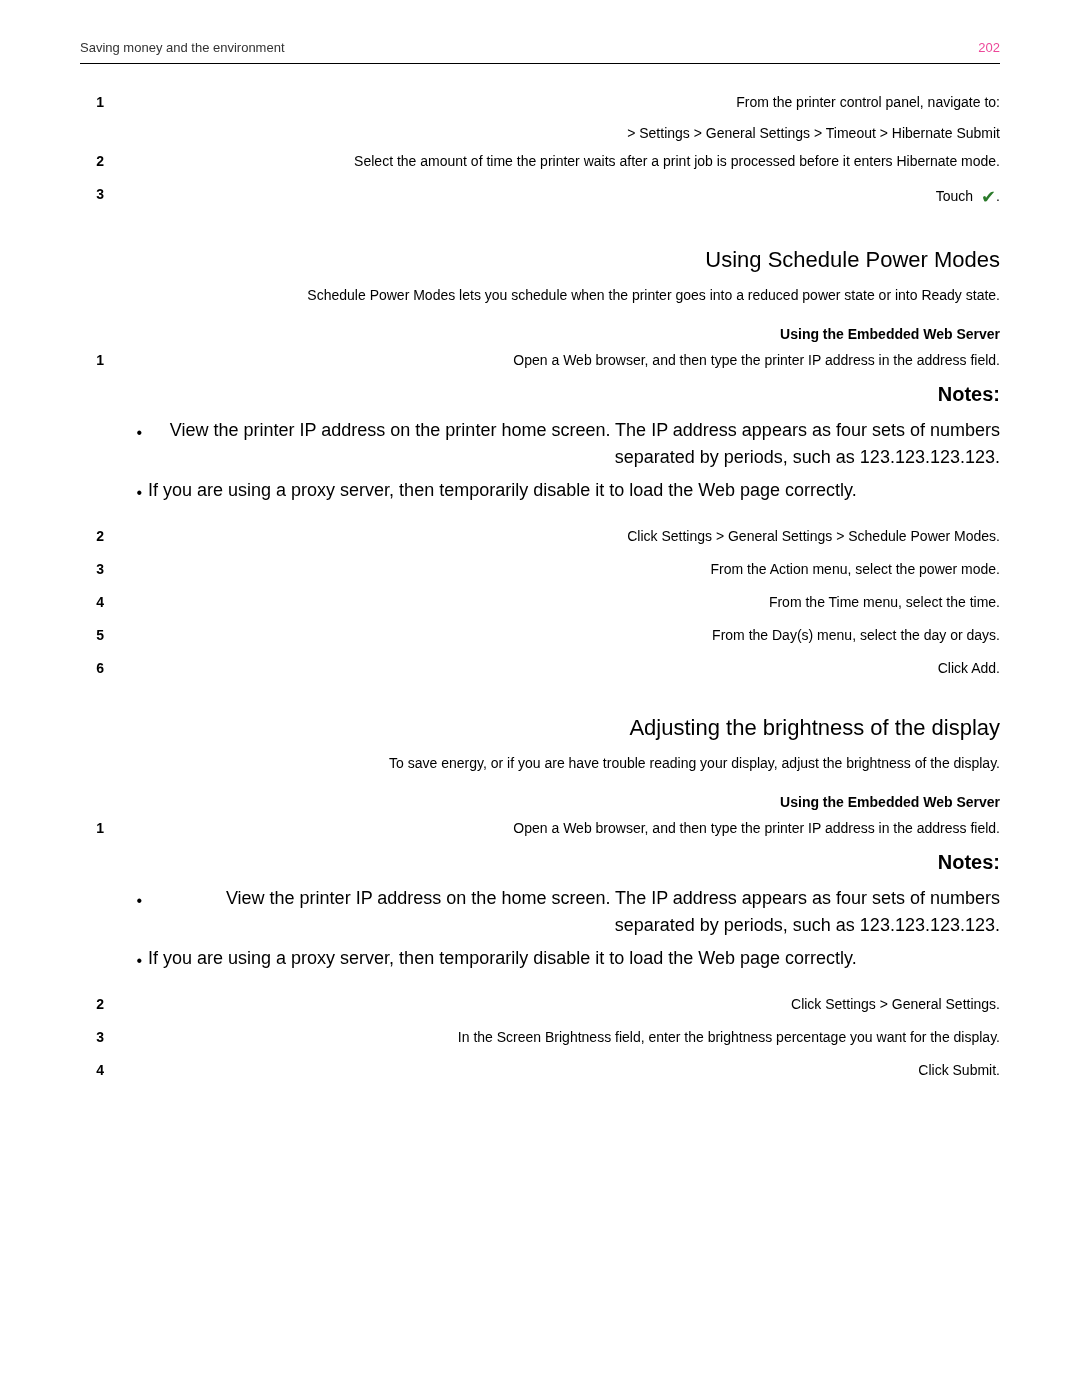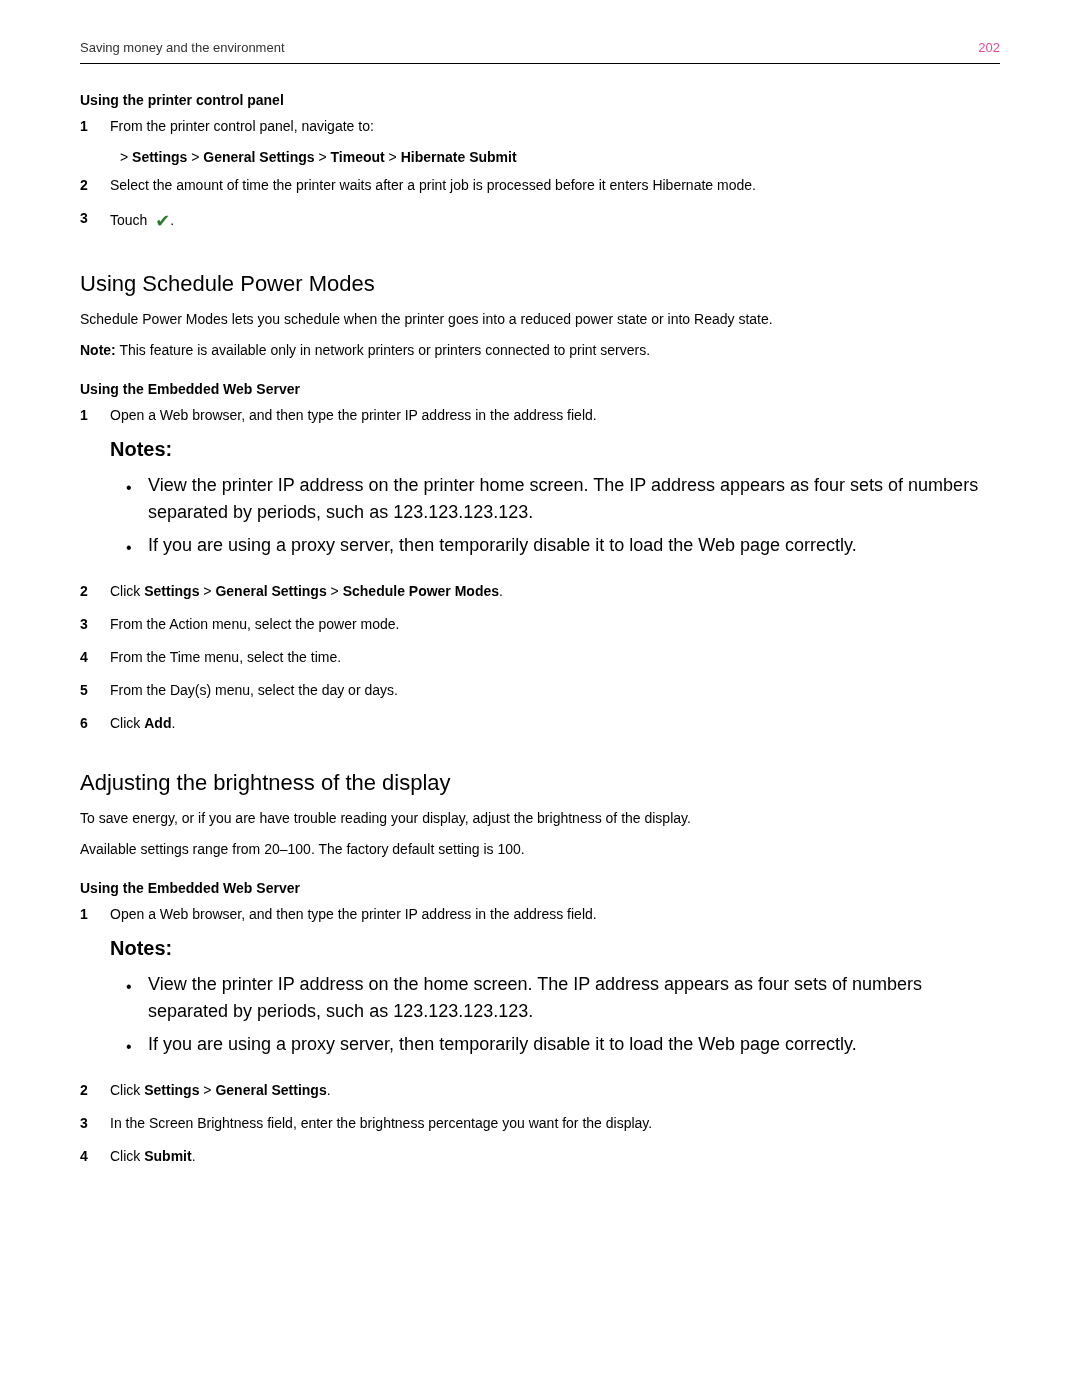--- a/index.html
+++ b/index.html
@@ -15,20 +15,21 @@
       background: #fff;
       width: 1080px;
       min-height: 1397px;
     }
 
     .page {
       width: 1080px;
       min-height: 1397px;
       padding: 40px 80px 60px 80px;
       position: relative;
+      text-align: right;
     }
 
     .page-header {
       display: flex;
       justify-content: space-between;
       align-items: center;
       padding-bottom: 8px;
       border-bottom: 1px solid #000;
       margin-bottom: 28px;
     }
@@ -134,35 +135,34 @@
       font-size: 18px;
       margin-left: 4px;
       vertical-align: middle;
     }
 
     .divider-section {
       margin-top: 36px;
     }
 
     b {
-      font-weight: bold;
+      font-weight: normal;
     }
   </style>
 </head>
 <body>
 
 <div class="page">
 
   <div class="page-header">
     <span class="page-header-title">Saving money and the environment</span>
     <span class="page-number">202</span>
   </div>
 
   <div class="subsection">
-    <div class="subsection-heading">Using the printer control panel</div>
     <ol class="ordered-list">
       <li>
         <span class="list-number">1</span>
         <span class="list-content">From the printer control panel, navigate to:</span>
       </li>
     </ol>
     <div class="nav-path">
       &gt; <b>Settings</b> &gt; <b>General Settings</b> &gt; <b>Timeout</b> &gt; <b>Hibernate Submit</b>
     </div>
     <ol class="ordered-list">
@@ -176,24 +176,20 @@
           <span>Touch</span>
           <span class="checkmark">✔</span>.
         </span>
       </li>
     </ol>
   </div>
 
   <div class="divider-section">
     <h2 class="section-heading">Using Schedule Power Modes</h2>
     <p class="paragraph">Schedule Power Modes lets you schedule when the printer goes into a reduced power state or into Ready state.</p>
-    <p class="paragraph">
-      <span class="note-label">Note:</span>
-      <span> This feature is available only in network printers or printers connected to print servers.</span>
-    </p>
 
     <div class="subsection-heading">Using the Embedded Web Server</div>
 
     <ol class="ordered-list">
       <li>
         <span class="list-number">1</span>
         <div class="list-content">
           <span>Open a Web browser, and then type the printer IP address in the address field.</span>
           <div class="notes-label">Notes:</div>
           <ul class="bullet-list">
@@ -229,21 +225,20 @@
       <li>
         <span class="list-number">6</span>
         <span class="list-content">Click <b>Add</b>.</span>
       </li>
     </ol>
   </div>
 
   <div class="divider-section">
     <h2 class="section-heading">Adjusting the brightness of the display</h2>
     <p class="paragraph">To save energy, or if you are have trouble reading your display, adjust the brightness of the display.</p>
-    <p class="paragraph">Available settings range from 20–100. The factory default setting is 100.</p>
 
     <div class="subsection-heading">Using the Embedded Web Server</div>
 
     <ol class="ordered-list">
       <li>
         <span class="list-number">1</span>
         <div class="list-content">
           <span>Open a Web browser, and then type the printer IP address in the address field.</span>
           <div class="notes-label">Notes:</div>
           <ul class="bullet-list">

